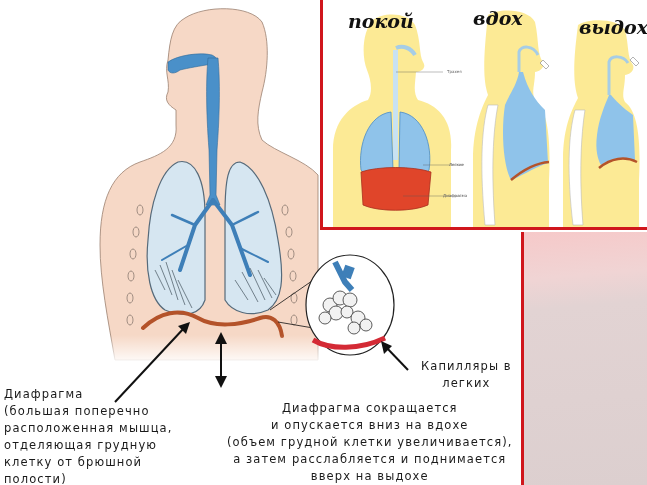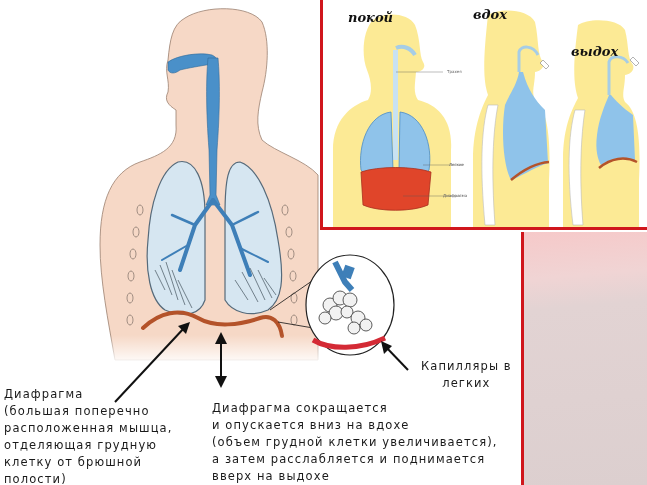--- a/index.html
+++ b/index.html
@@ -1,19 +1,19 @@
 <!DOCTYPE html>
 <html><head>
 <meta charset="utf-8">
 <style>
   html, body { margin:0; padding:0; }
   body { width:647px; height:485px; position:relative; overflow:hidden; background:#ffffff; font-family:"DejaVu Sans", sans-serif; }
   .abs { position:absolute; }
   .mono-label { font-family:"DejaVu Sans", sans-serif; font-size:11.5px; letter-spacing:1.1px; color:#1a1a1a; line-height:17px; white-space:pre; }
-  .phase-title { font-family:"DejaVu Serif", serif; font-style:italic; font-weight:bold; font-size:13px; color:#111; }
+  .phase-title { font-family:"DejaVu Serif", serif; font-style:italic; font-weight:bold; font-size:19px; color:#111; }
   .tiny-label { font-family:"DejaVu Sans", sans-serif; font-size:4px; color:#666; }
 </style>
 </head>
 <body>
 
 <svg class="abs" style="left:0;top:0" width="647" height="485" viewBox="0 0 647 485">
 
   <path d="M185,18 C205,5 250,5 262,22 C270,40 268,70 262,92 C258,110 255,125 262,140 C275,152 305,160 318,175 L318,360 L115,360 C108,320 100,280 100,245 C100,200 112,172 140,162 C160,155 178,148 176,125 L176,110 C168,105 164,100 168,92 C170,80 164,72 168,60 C170,40 172,25 185,18 Z" fill="#f6d8c6" stroke="#9a8070" stroke-width="0.8"></path>
 
   <path d="M168,62 C178,55 200,52 212,55 C218,58 220,62 212,64 C200,66 188,68 180,70 C175,74 170,74 168,70 Z" fill="#4a90c9" stroke="#2f6a99" stroke-width="0.6"></path>
@@ -123,31 +123,31 @@
       <path d="M255,25 C265,18 295,18 302,30 C306,45 304,58 310,65 C312,71 306,75 302,75 C302,88 298,95 302,102 C315,112 318,140 316,180 L316,230 L240,230 L240,160 C240,125 250,108 255,98 C250,83 250,63 255,25 Z" fill="#fbe57a" opacity="0.8"></path>
       <path d="M286,95 L286,62 C288,55 300,55 305,63" fill="none" stroke="#a6cde6" stroke-width="3"></path>
       <path d="M286,95 C282,105 276,118 274,135 C272,150 275,160 278,165 C288,158 300,156 312,160 L310,115 C300,108 292,100 288,95 Z" fill="#8fc3ea"></path>
       <path d="M276,168 C288,158 302,156 314,162" fill="none" stroke="#b4532a" stroke-width="2.5"></path>
       <path d="M252,110 C245,135 244,175 250,225 L260,225 C256,175 258,135 262,110 Z" fill="#ffffff" stroke="#bbb" stroke-width="0.6"></path>
       <polygon points="307,60 313,66 316,63 310,57" fill="#fff" stroke="#666" stroke-width="0.5"></polygon>
     </g>
   </svg>
   <div class="abs phase-title" style="left:25px;top:10px;">покой</div>
   <div class="abs phase-title" style="left:150px;top:7px;">вдох</div>
-  <div class="abs phase-title" style="left:248px;top:16px;margin-top:28px;">выдох</div>
+  <div class="abs phase-title" style="left:256px;top:16px;">выдох</div>
   <div class="abs tiny-label" style="left:124px;top:69px;">Трахея</div>
   <div class="abs tiny-label" style="left:126px;top:162px;">Легкие</div>
   <div class="abs tiny-label" style="left:120px;top:193px;">Диафрагма</div>
 </div>
 
 <div class="abs mono-label" style="left:4px;top:386px;">Диафрагма
 (большая поперечно
 расположенная мышца,
 отделяющая грудную
 клетку от брюшной
 полости)</div>
-<div class="abs mono-label" style="left:212px;top:400px;">Диафрагма сокращается
+<div class="abs mono-label" style="left:227px;top:400px;text-align:center;">Диафрагма сокращается
 и опускается вниз на вдохе
 (объем грудной клетки увеличивается),
 а затем расслабляется и поднимается
 вверх на выдохе</div>
 <div class="abs mono-label" style="left:421px;top:358px;text-align:center;">Капилляры в
 легких</div>
 
 </body></html>

